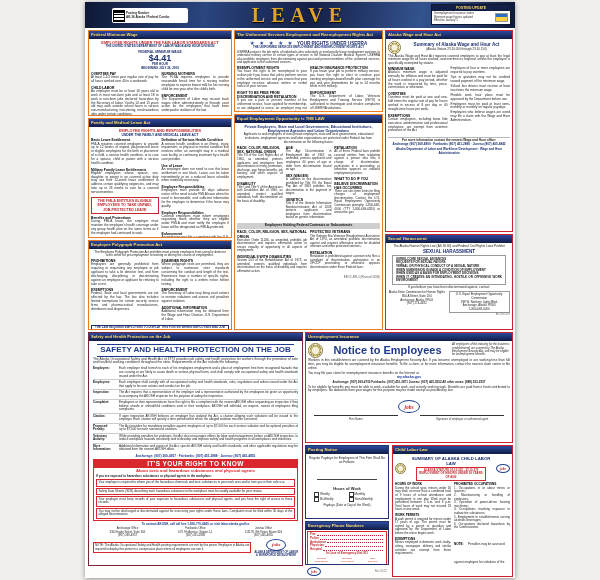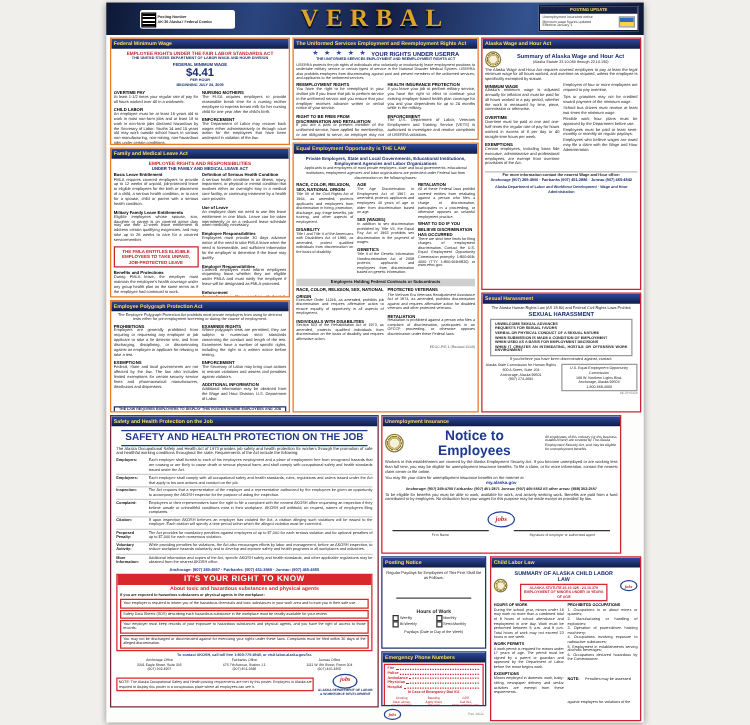--- a/index.html
+++ b/index.html
@@ -61,21 +61,21 @@
   .signrow{display:flex;justify-content:space-between;padding:0 6px;margin-top:2px;}
   .sig{width:44%;border-top:.7px solid #333;font-size:2.8px;text-align:center;color:#333;padding-top:.5px;}
 </style>
 </head>
 <body>
 
 <div class="stage">
   <div class="poster">
 
     <div class="phead">
-      <div class="ptitle">VERBAL</div>
+      <div class="ptitle">LEAVE</div>
       <div class="qrbox">
         <div class="qr"></div>
         <div class="qrtxt">
           <div>Posting Number</div>
           <div>AK-36 Alaska / Federal Combo</div>
         </div>
       </div>
       <div class="upbox">
         <div class="uphdr">POSTING UPDATE</div>
         <div class="upbody">
@@ -453,21 +453,21 @@
             <div class="jobs" style="width:18px;height:10px;margin:0 auto;">
                 <span style="font-size:5px;">jobs</span>
               </div>
             <div class="b navy" style="font-size:2.6px;">ALASKA DEPARTMENT OF LABOR</div>
             <div class="b navy" style="font-size:2.6px;">&amp; WORKFORCE DEVELOPMENT</div>
           </div>
         </div>
       </div>
     </div>
 
-    <div class="sec br" style="left:220px;top:330px;width:192px;height:111px;">
+    <div class="sec br" style="left:220px;top:330px;width:208px;height:111px;">
       <div class="hdr">Unemployment Insurance</div>
       <div class="pad">
         <div style="display:flex;align-items:center;gap:3px;">
           <div class="seal" style="width:13px;height:13px;flex:0 0 13px;"></div>
           <div class="b blue" style="font-size:11px;flex:1;text-align:center;">Notice to Employees</div>
           <div style="flex:0 0 58px;font-size:2.8px;font-style:italic;line-height:1.2;">All employees of this industry (or this business establishment) are covered by The Alaska Employment Security Act, and may be eligible for unemployment benefits.</div>
         </div>
         <div class="t" style="margin-top:1.5px;">Workers in this establishment are covered by the Alaska Employment Security Act. If you become unemployed or are working less than full time, you may be eligible for unemployment insurance benefits. To file a claim, or for more information, contact the nearest claim center or file online.</div>
         <div class="t" style="margin-top:1px;">You may file your claim for unemployment insurance benefits on the Internet at</div>
         <div class="tc b" style="font-size:3.6px;color:#1f3aa0;">my.alaska.gov</div>

